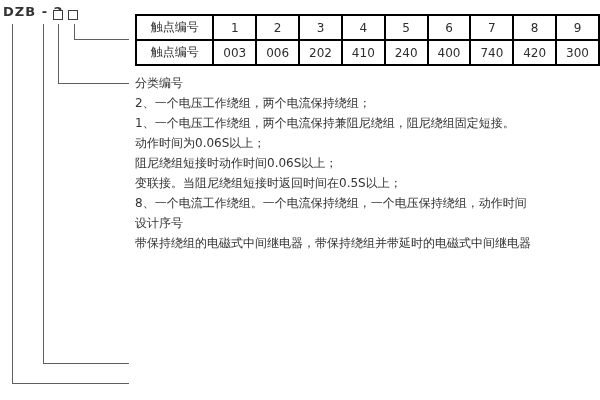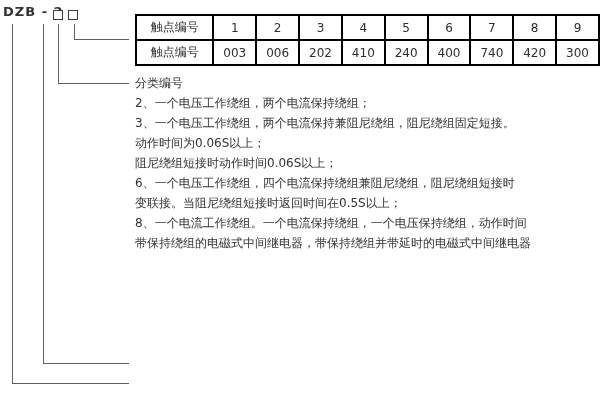--- a/index.html
+++ b/index.html
@@ -73,22 +73,22 @@
       <td>740</td>
       <td>420</td>
       <td>300</td>
     </tr>
   </tbody>
     </table>
 
   <div class="textcol">
     <div>分类编号</div>
     <div>2、一个电压工作绕组，两个电流保持绕组；</div>
-    <div>3、一个电压工作绕组，两个电流保持兼阻尼绕组，阻尼绕组固定短接。</div>
+    <div>1、一个电压工作绕组，两个电流保持兼阻尼绕组，阻尼绕组固定短接。</div>
     <div>动作时间为0.06S以上；</div>
     <div>阻尼绕组短接时动作时间0.06S以上；</div>
-    <div>6、一个电压工作绕组，四个电流保持绕组兼阻尼绕组，阻尼绕组短接时</div>
     <div>变联接。当阻尼绕组短接时返回时间在0.5S以上；</div>
     <div>8、一个电流工作绕组。一个电流保持绕组，一个电压保持绕组，动作时间</div>
+    <div>设计序号</div>
     <div>带保持绕组的电磁式中间继电器，带保持绕组并带延时的电磁式中间继电器</div>
   </div>
 
 </div>
 
 </body></html>

